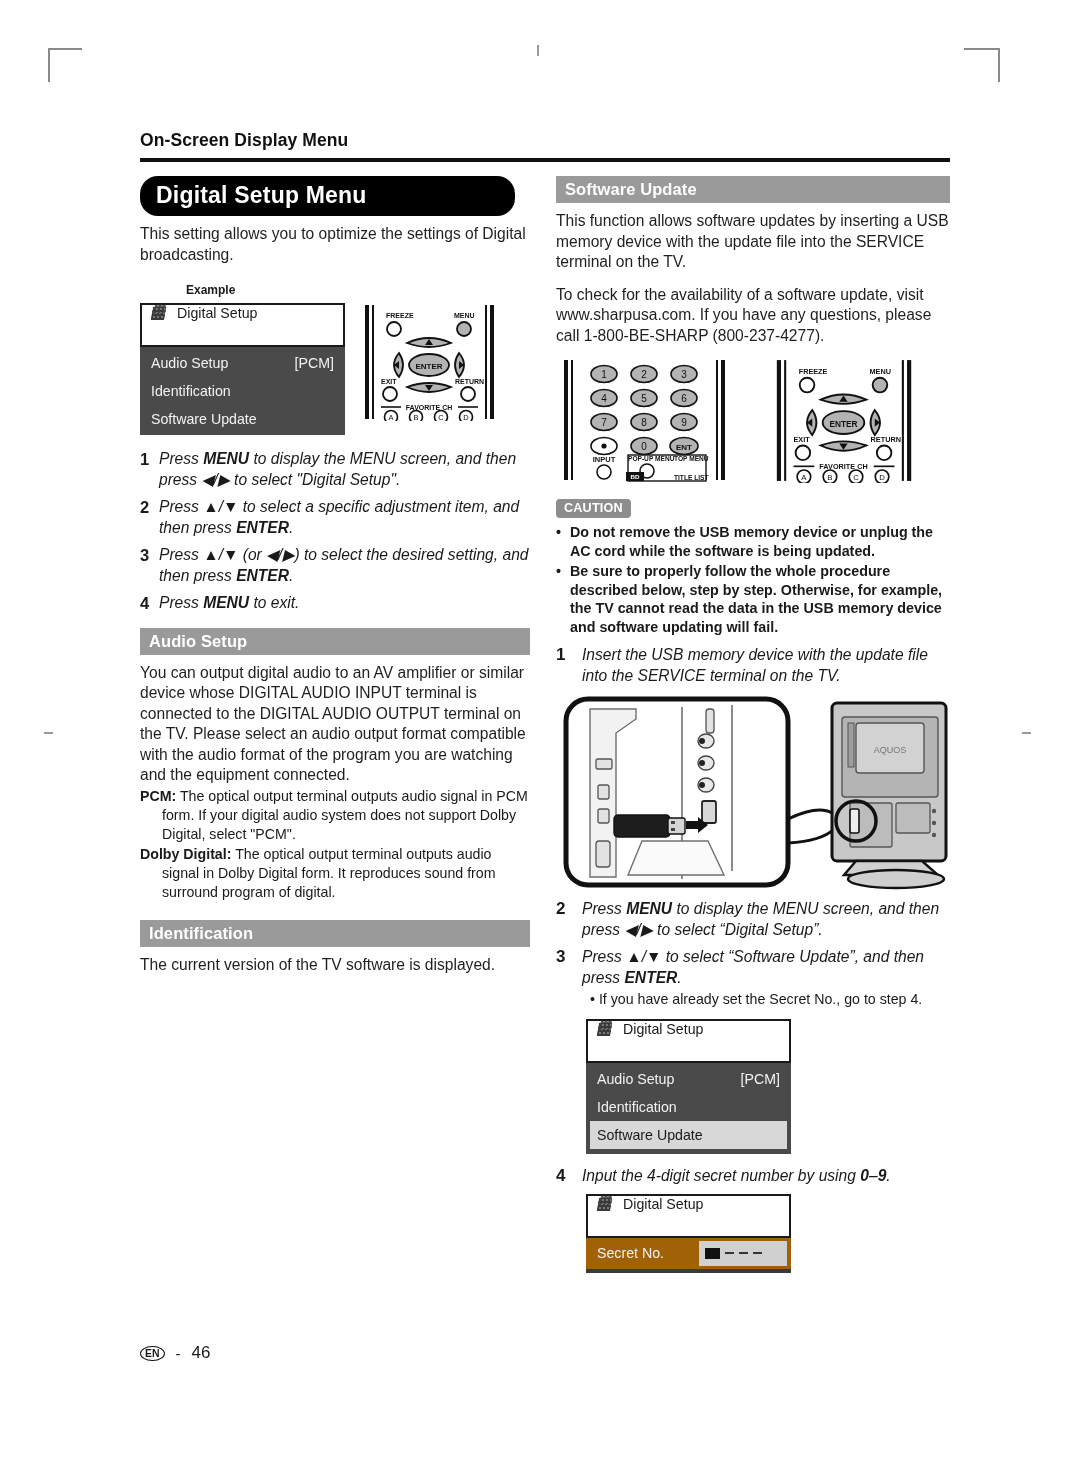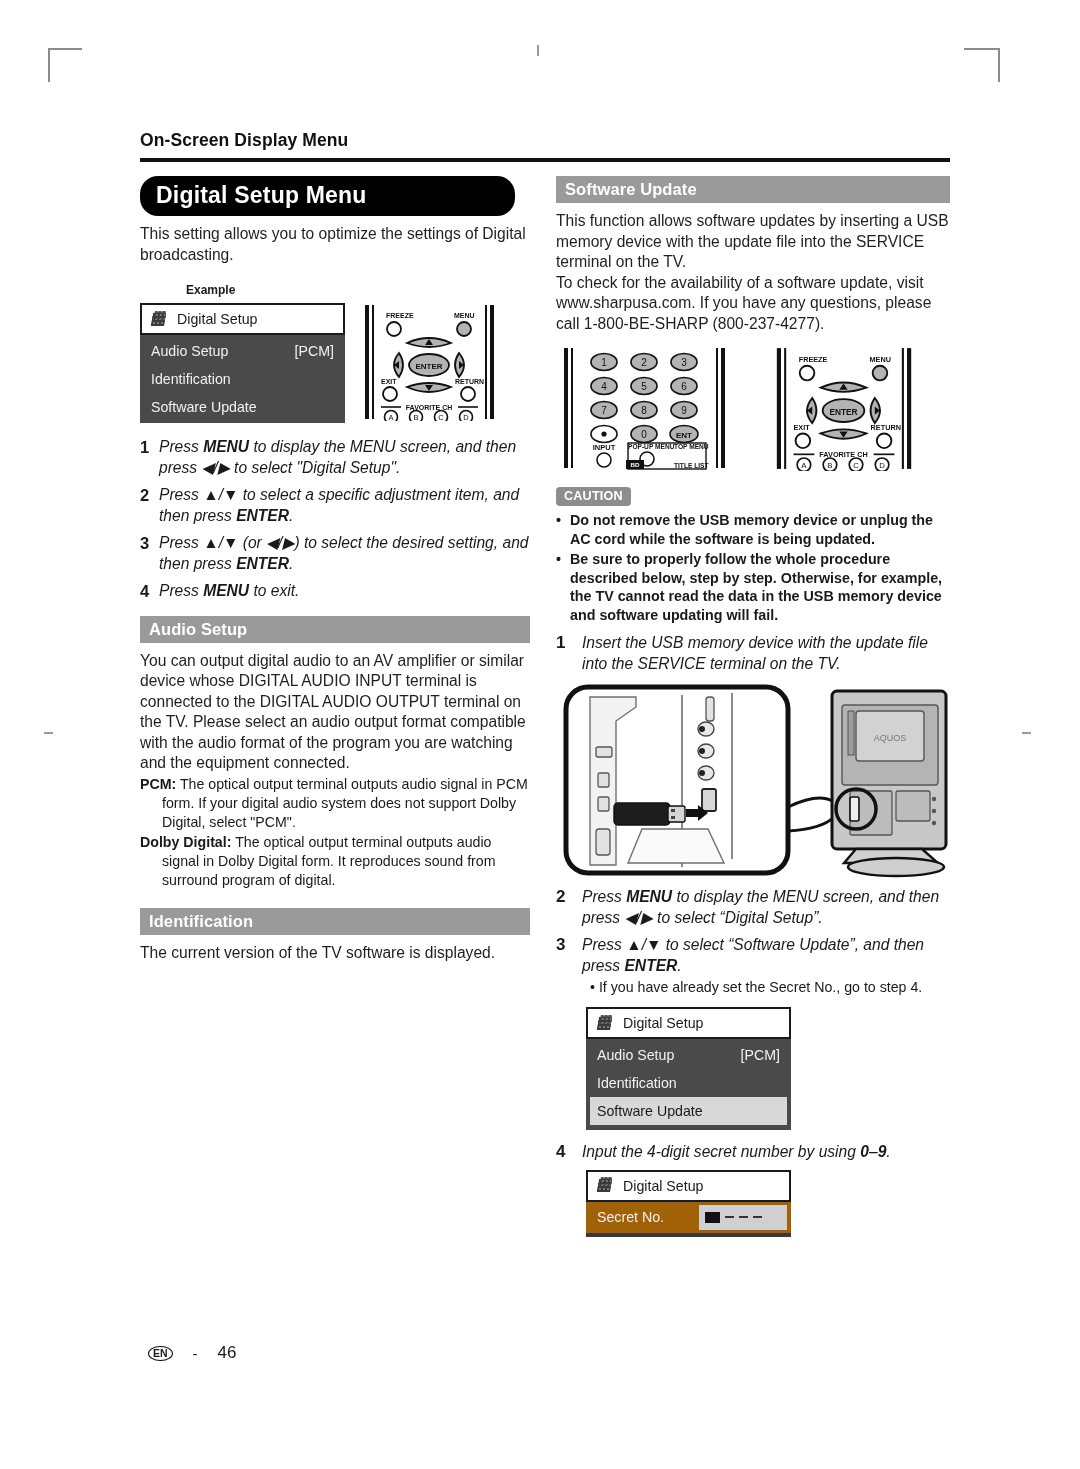--- a/index.html
+++ b/index.html
@@ -128,23 +128,22 @@
     font-size: 12px;
     font-weight: bold;
     margin: 18px 0 6px 46px;
   }
 
   
   .osd { position: relative; }
   .osd-tab {
     border: 2px solid #1a1a1a;
     background: #fff;
-    height: 32px;
+    height: 44px;
     display: flex;
-    align-items: center;
     padding-left: 9px;
     box-sizing: border-box;
   }
   .osd-tab .glyph {
     width: 17px; height: 17px;
     margin-right: 9px;
     position: relative;
     flex: 0 0 auto;
   }
   .osd-tab .glyph::before,
@@ -227,26 +226,26 @@
   }
   .caution-item .dot { width: 14px; flex: 0 0 auto; }
 
   
   .remotes { position: relative; height: 128px; margin-top: 12px; }
   .remote-svg { position: absolute; top: 0; }
 
   
   .footer {
     position: absolute;
-    left: 148px;
+    left: 140px;
     top: 1343px;
     display: flex;
     align-items: center;
     font-size: 17px;
-    gap: 20px;
+    gap: 11px;
   }
   .footer .en {
     border: 1.6px solid #111;
     border-radius: 50%;
     font-size: 10.5px;
     font-weight: bold;
     padding: 1px 4px 1px 4px;
     line-height: 11px;
   }
   .footer .sep { font-size: 15px; }
@@ -372,21 +371,21 @@
     </div>
 
     <div class="sechead" style="margin-top:18px;">Identification</div>
     <div class="body">The current version of the TV software is displayed.</div>
   </div>
 
   <div class="col-right">
 
     <div class="sechead w-right" style="margin-top:0;">Software Update</div>
     <div class="body">This function allows software updates by inserting a USB memory device with the update file into the SERVICE terminal on the TV.</div>
-    <div class="body" style="margin-top:0;">To check for the availability of a software update, visit www.sharpusa.com. If you have any questions, please call 1-800-BE-SHARP (800-237-4277).</div>
+    <div class="body" style="margin-top:12px;">To check for the availability of a software update, visit www.sharpusa.com. If you have any questions, please call 1-800-BE-SHARP (800-237-4277).</div>
 
     <div class="remotes">
 
       <svg class="remote-svg" style="left:0px;" width="178" height="125" viewBox="0 0 178 125">
         <rect x="8" y="2" width="4" height="120" fill="#111"></rect>
         <rect x="15" y="2" width="2" height="120" fill="#111"></rect>
         <rect x="160" y="2" width="2" height="120" fill="#111"></rect>
         <rect x="165" y="2" width="4" height="120" fill="#111"></rect>
 
         <g>

